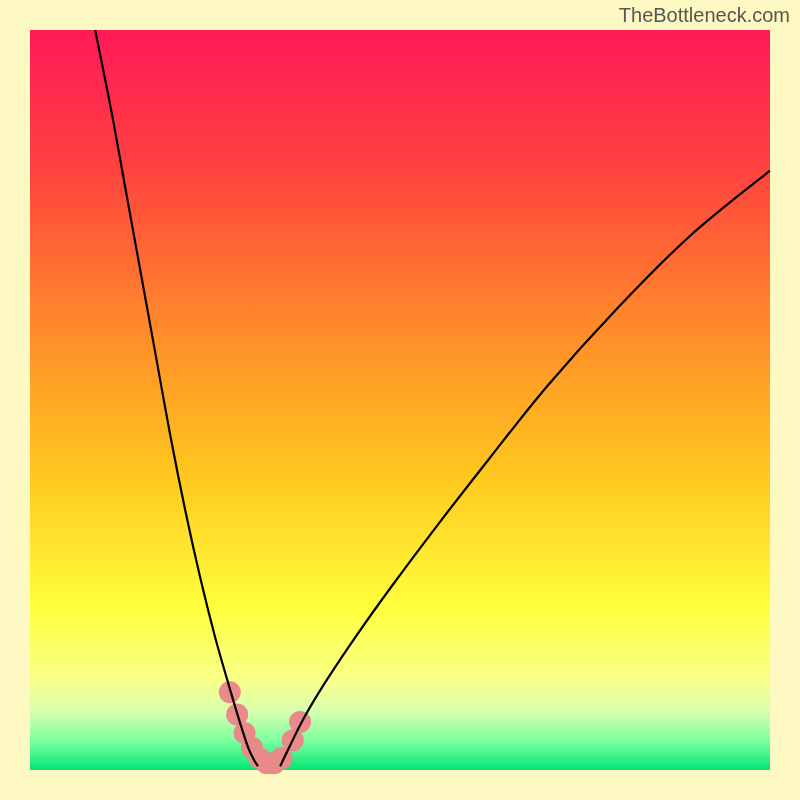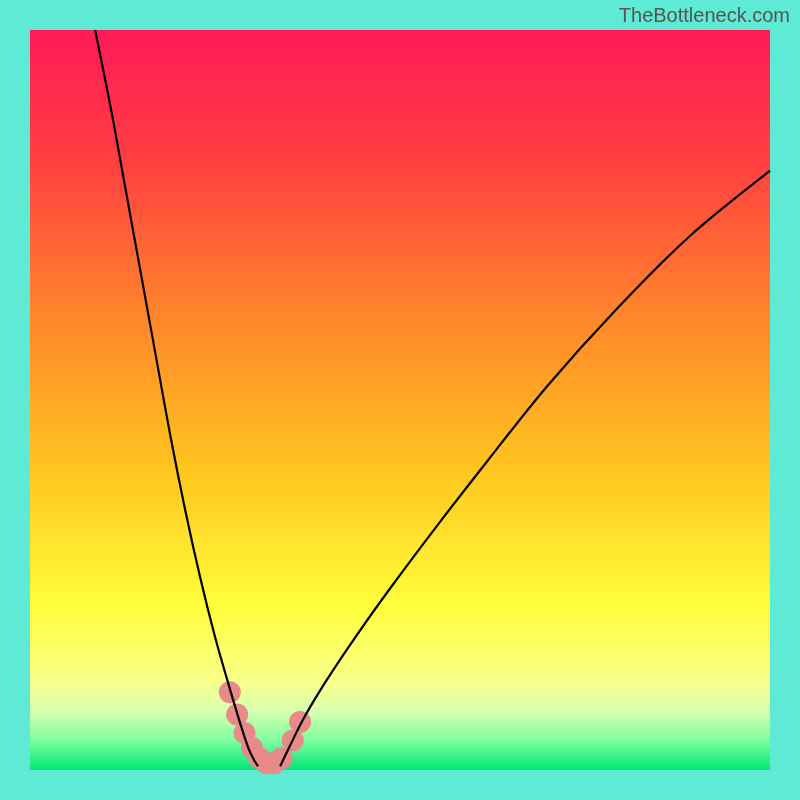--- a/index.html
+++ b/index.html
@@ -1,16 +1,16 @@
 <!DOCTYPE html>
 <html><head>
 <meta charset="utf-8">
 <style>
 body { margin: 0; padding: 0; }
-.stage { width: 800px; height: 800px; position: relative; background: #5eead4; }
+.stage { width: 800px; height: 800px; position: relative; background: #fef9c3; }
 .watermark { position: absolute; top: 4px; right: 10px; color: #555; font-family: Arial, sans-serif; font-size: 20px; z-index: 10; }
 svg { position: absolute; top: 0; left: 0; }
 </style>
 </head>
 <body>
 
 <div class="stage">
   <div class="watermark">TheBottleneck.com</div>
   <svg width="800" height="800" viewBox="0 0 800 800">
     <defs>

